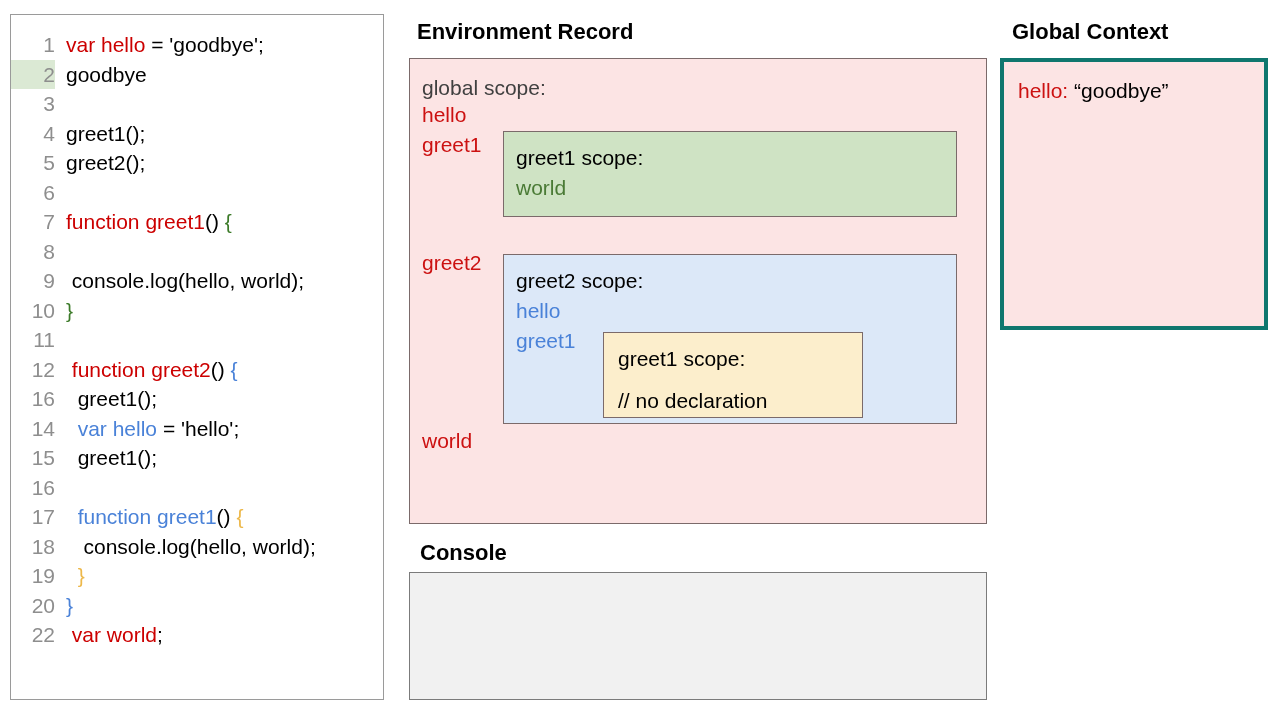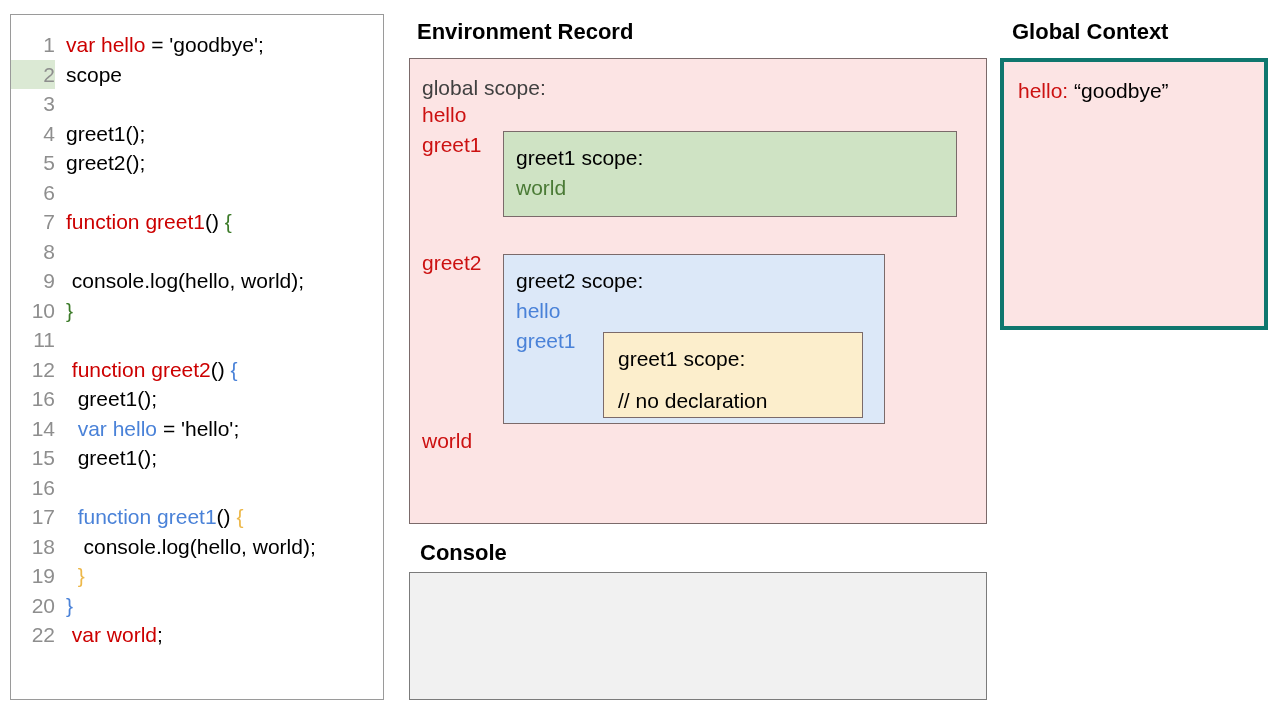--- a/index.html
+++ b/index.html
@@ -130,21 +130,21 @@
     top: 44px;
     font-size: 21px;
     color: #4a7a35;
     white-space: nowrap;
   }
 
   #greet2-scope-box {
     position: absolute;
     left: 93px;
     top: 195px;
-    width: 382px;
+    width: 454px;
     height: 170px;
     box-sizing: border-box;
     background: #dce8f8;
     border: 1px solid #7b6a6a;
   }
   #greet2-scope-title {
     position: absolute;
     left: 12px;
     top: 14px;
     font-size: 21px;
@@ -228,21 +228,21 @@
   }
   #global-entry .g-key { color: #cc1111; }
   #global-entry .g-val { color: #000000; }
 </style>
 </head>
 <body>
 
 <div id="code-panel">
   <div id="code-lines">
       <div class="code-line"><span class="ln">1</span><span class="code-text"><span class="tok-red">var hello</span><span class="tok-black"> = 'goodbye';</span></span></div>
-      <div class="code-line"><span class="ln hl">2</span><span class="code-text"><span class="tok-black">scope</span></span></div>
+      <div class="code-line"><span class="ln hl">2</span><span class="code-text"><span class="tok-black">goodbye</span></span></div>
       <div class="code-line"><span class="ln">3</span><span class="code-text"><span class="tok-black"></span></span></div>
       <div class="code-line"><span class="ln">4</span><span class="code-text"><span class="tok-black">greet1();</span></span></div>
       <div class="code-line"><span class="ln">5</span><span class="code-text"><span class="tok-black">greet2();</span></span></div>
       <div class="code-line"><span class="ln">6</span><span class="code-text"><span class="tok-black"></span></span></div>
       <div class="code-line"><span class="ln">7</span><span class="code-text"><span class="tok-red">function greet1</span><span class="tok-black">() </span><span class="tok-green">{</span></span></div>
       <div class="code-line"><span class="ln">8</span></div>
       <div class="code-line"><span class="ln">9</span><span class="code-text"><span class="tok-black"> console.log(hello, world);</span></span></div>
       <div class="code-line"><span class="ln">10</span><span class="code-text"><span class="tok-green">}</span></span></div>
       <div class="code-line"><span class="ln">11</span><span class="code-text"><span class="tok-black"></span></span></div>
       <div class="code-line"><span class="ln">12</span><span class="code-text"><span class="tok-black"> </span><span class="tok-red">function greet2</span><span class="tok-black">() </span><span class="tok-blue">{</span></span></div>

